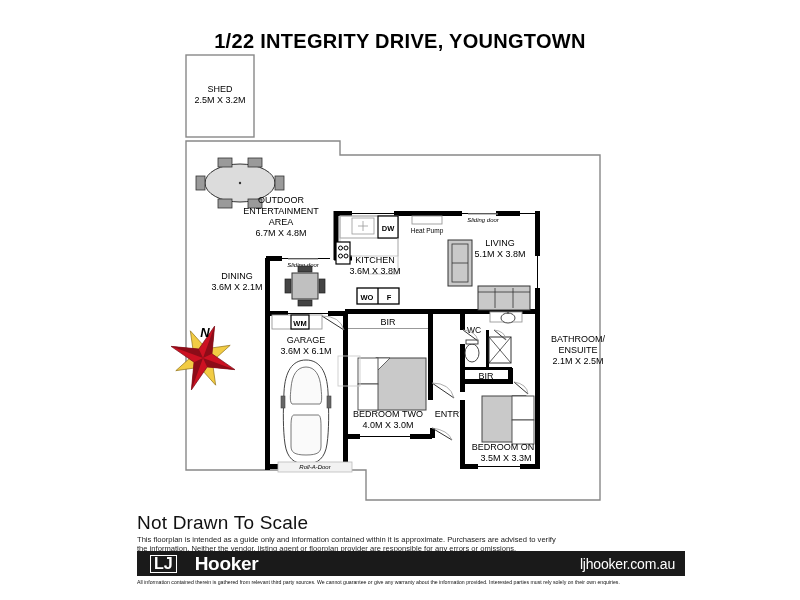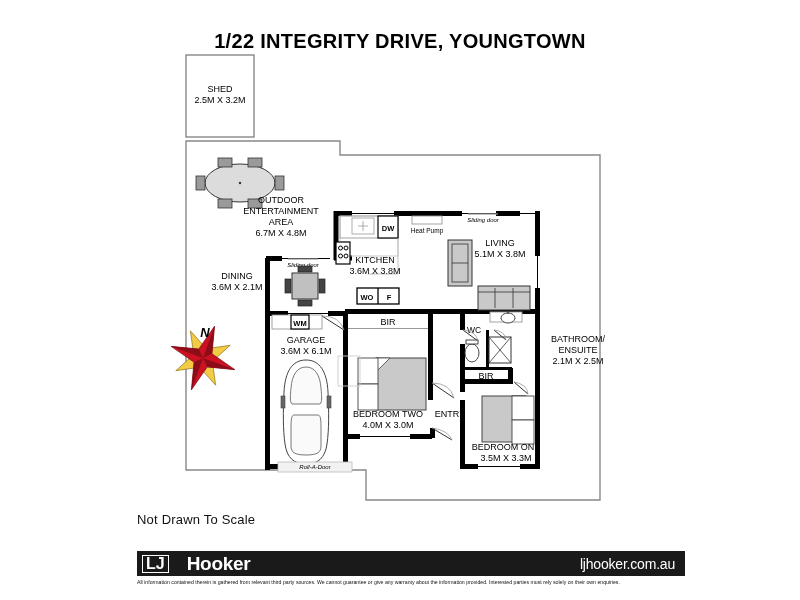--- a/index.html
+++ b/index.html
@@ -36,21 +36,21 @@
   }
 
   
   #footer {
     position: absolute;
     left: 137px;
     top: 512px;
     width: 548px;
   }
   #not-to-scale {
-    font-size: 13px;
+    font-size: 19px;
     font-weight: normal;
     letter-spacing: 0.2px;
     color: #111;
     margin-bottom: 1px;
   }
   #disclaimer-top {
     font-size: 7.6px;
     line-height: 9.4px;
     color: #222;
     width: 430px;
@@ -62,21 +62,21 @@
     width: 548px;
     height: 25px;
     background: #1a1a1a;
     display: flex;
     align-items: center;
     justify-content: space-between;
   }
   #logo-wrap {
     display: flex;
     align-items: center;
-    padding-left: 5px;
+    padding-left: 13px;
     justify-content: space-between;
   }
   #logo-lj {
     color: #fff;
     font-size: 16px;
     font-weight: bold;
     border: 1.6px solid #ffffff;
     padding: 0px 3px 1px 3px;
     line-height: 15px;
     font-family: "Liberation Sans", sans-serif;
@@ -393,20 +393,21 @@
     <path d="M34,0 L7,7 L0,0 Z" fill="#8c0c18"></path>
     <path d="M0,34 L-7,7 L0,0 Z" fill="#8c0c18"></path>
     <path d="M-34,0 L-7,-7 L0,0 Z" fill="#8c0c18"></path>
   </g>
   <text class="svg-label" x="205" y="337" text-anchor="middle" font-size="13" font-weight="bold" font-style="italic">N</text>
 
 </svg>
 
 <div id="footer">
   <div id="not-to-scale">Not Drawn To Scale</div>
+  <div id="disclaimer-top">This floorplan is intended as a guide only and information contained within it is approximate. Purchasers are advised to verify the information. Neither the vendor, listing agent or floorplan provider are responsible for any errors or omissions.</div>
 </div>
 
 <div id="brandbar">
   <div id="logo-wrap">
     <span id="logo-lj">LJ</span>
     <span id="logo-hooker">Hooker</span>
   </div>
   <div id="brand-url">ljhooker.com.au</div>
 </div>
 

